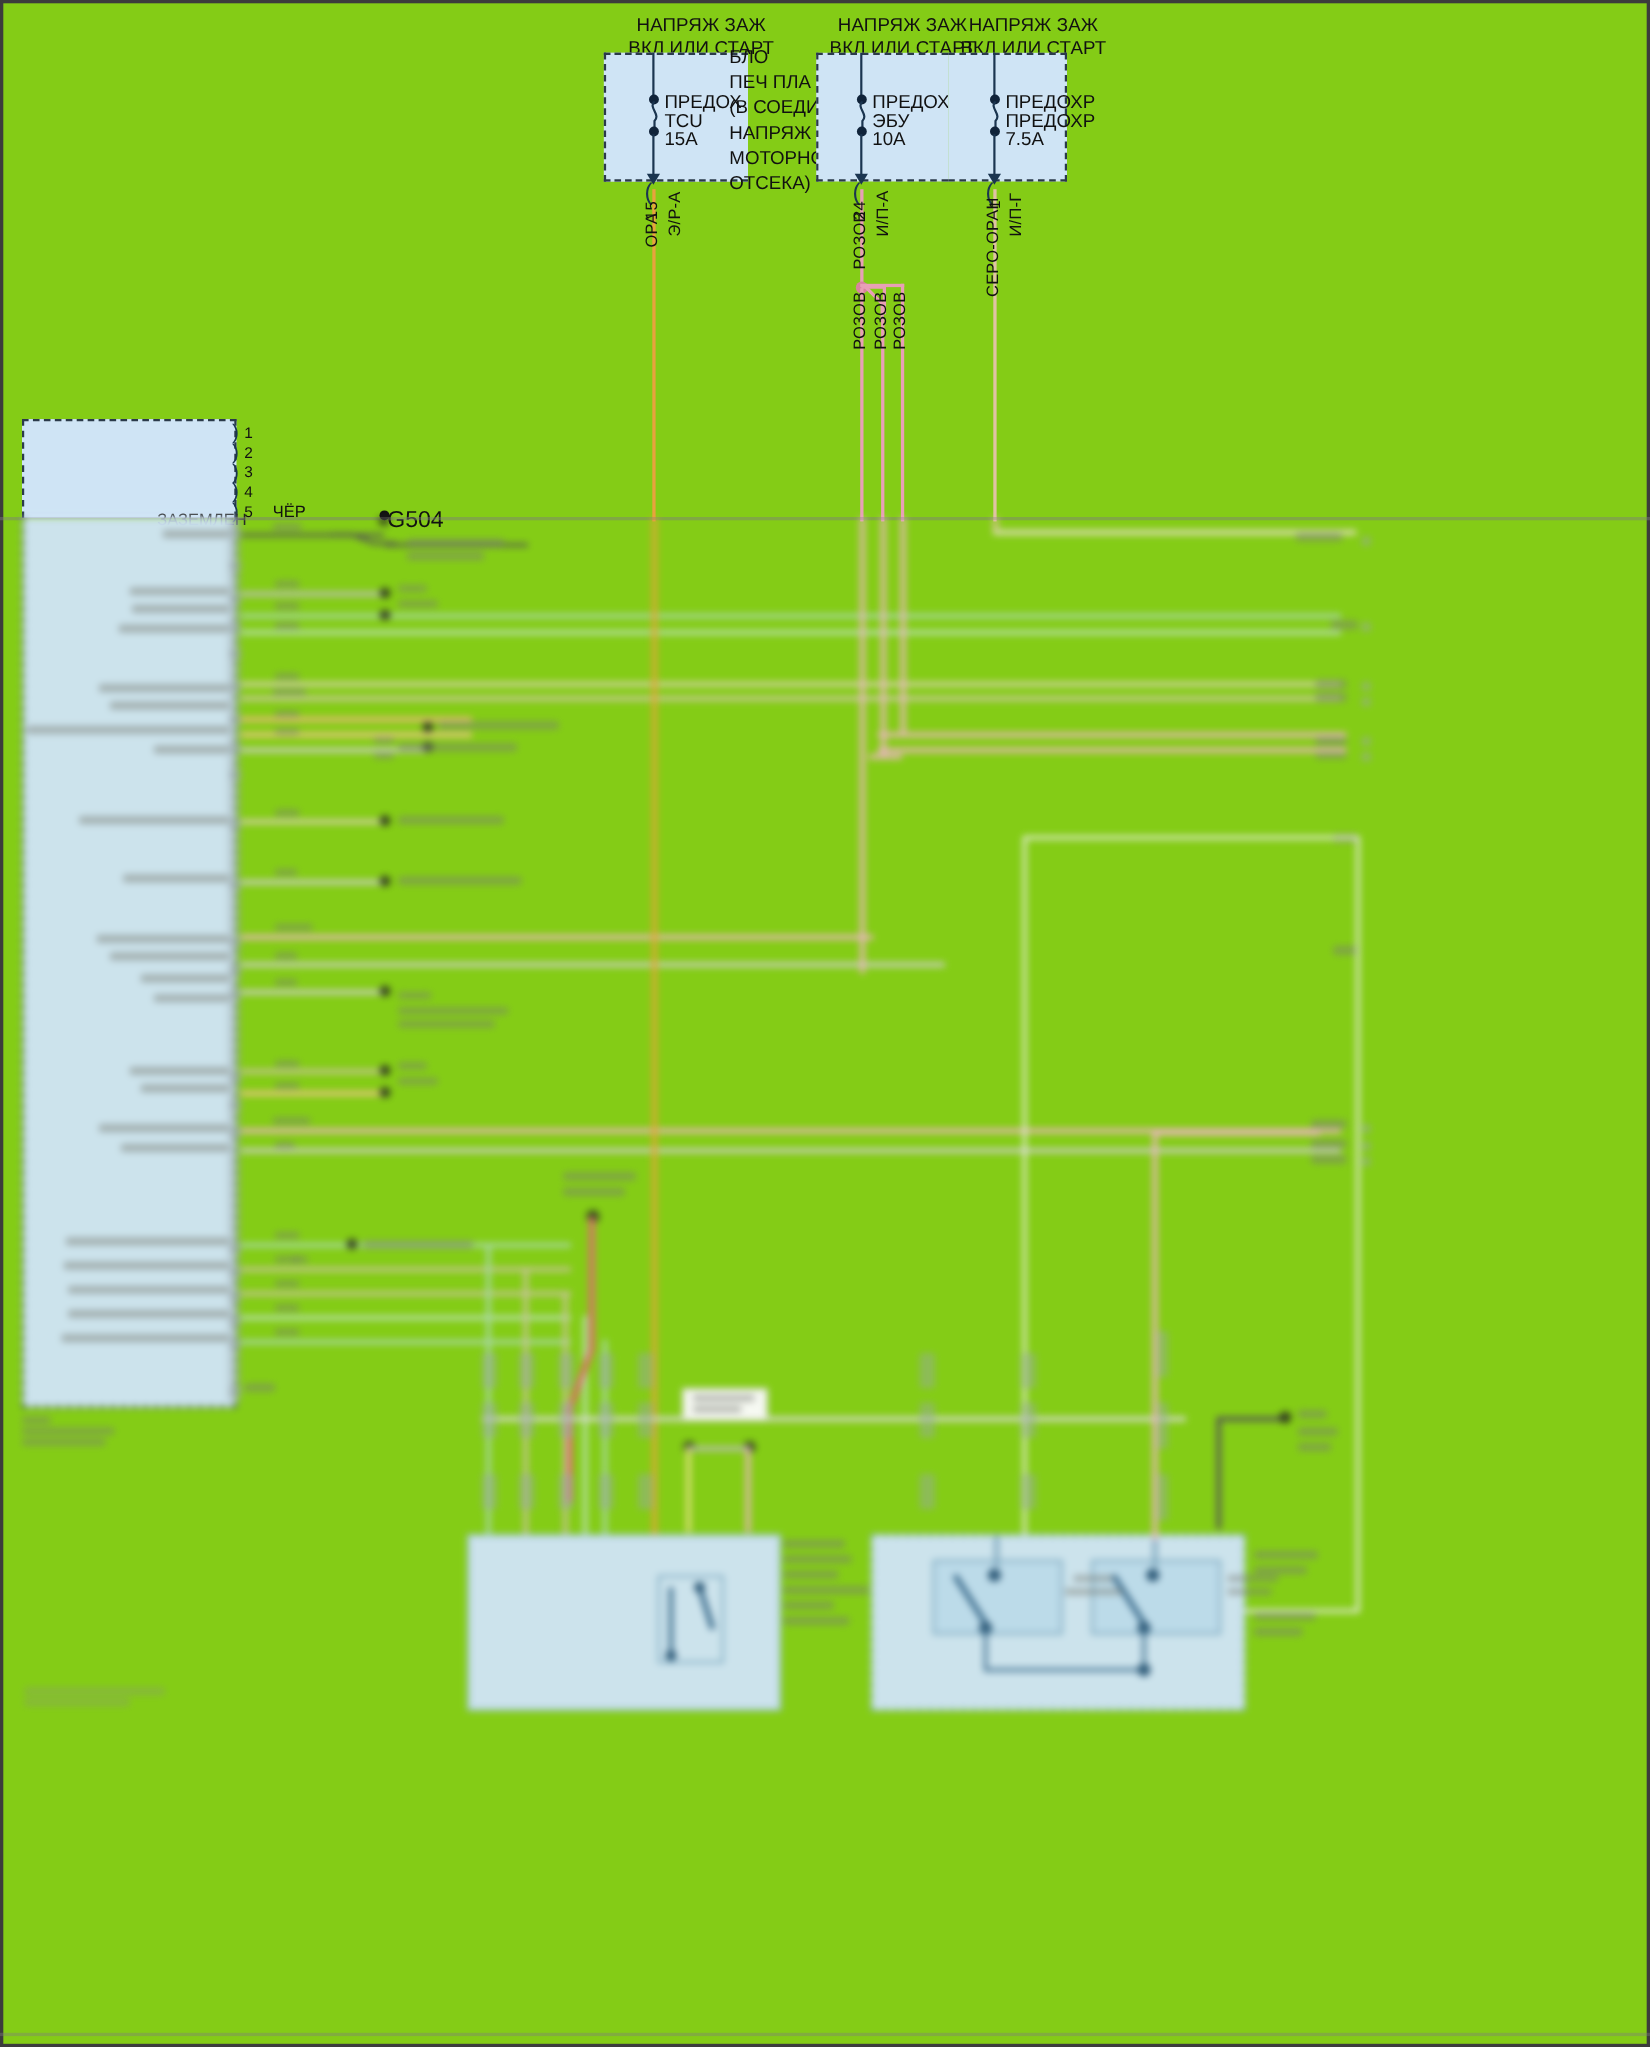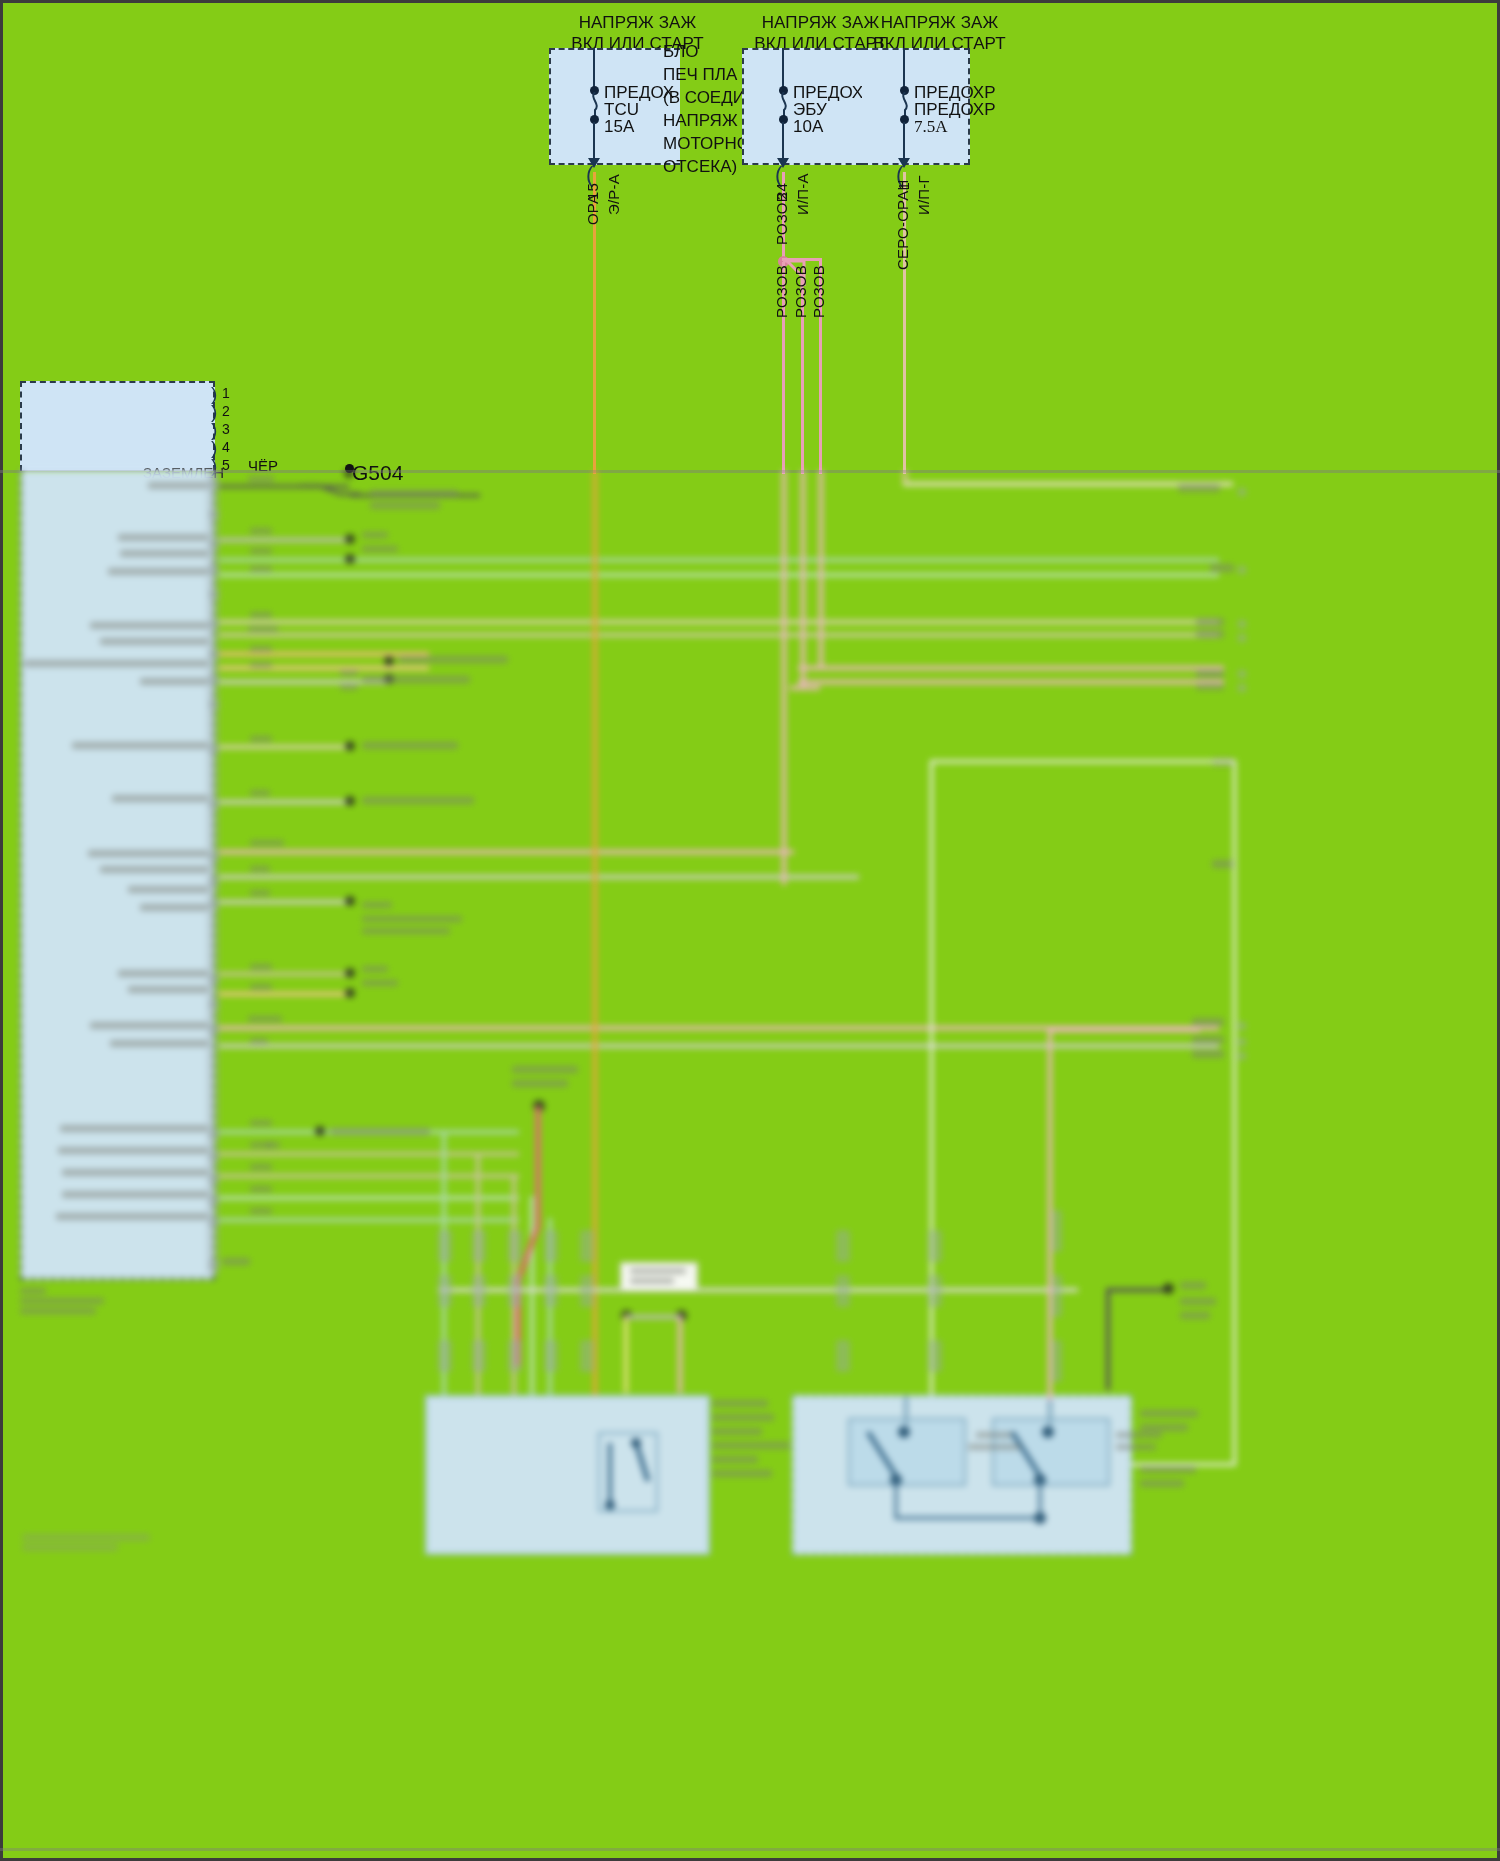--- a/index.html
+++ b/index.html
@@ -214,21 +214,21 @@
   <div class="fuse-dot" style="left:900px;top:86px;"></div>
   <svg class="fuse-squiggle" style="left:897px;top:92px;" width="16" height="28" viewBox="0 0 16 28">
     <path d="M8 0 C 2 6, 14 12, 8 18 L8 28" stroke="#1b3550" stroke-width="2" fill="none"></path>
   </svg>
   <div class="fuse-dot" style="left:900px;top:115px;"></div>
   <div class="fuse-line" style="left:903px;top:122px;height:40px;"></div>
   <div class="arrowhead" style="left:898px;top:158px;"></div>
 
   <div class="fuse-label" style="left:914px;top:82px;">ПРЕДОХР</div>
   <div class="fuse-label" style="left:914px;top:99px;">ПРЕДОХР</div>
-  <div class="fuse-label" style="left:914px;top:116px;font-family:Liberation Serif, serif;">7.5A</div>
+  <div class="fuse-label" style="left:914px;top:116px;">7.5A</div>
 
 
   <div class="cup" style="left:896px;top:164px;">(</div>
   <div class="wire wire-v" style="left:903px;top:172px;height:302px;background:#e0c3a4;"></div>
   <div class="wlabel wlabel-sm" style="left:896px;top:190px;">1</div>
   <div class="wlabel" style="left:894px;top:270px;">СЕРО-ОРАН</div>
   <div class="wlabel" style="left:915px;top:215px;">И/П-Г</div>
 
   <div class="fusebox" style="left:20px;top:381px;width:195px;height:90px;border-bottom:none;"></div>
 

